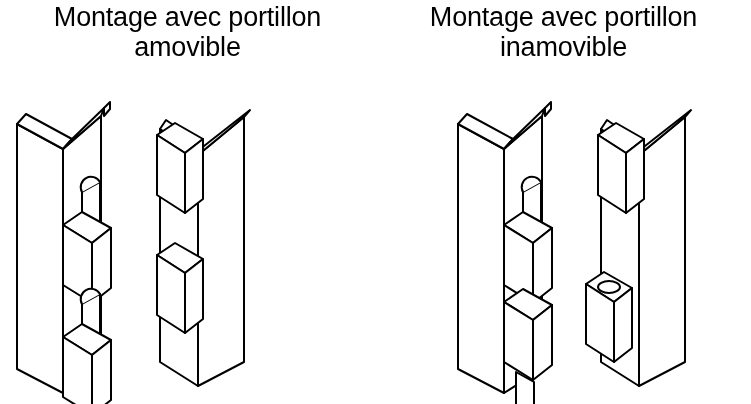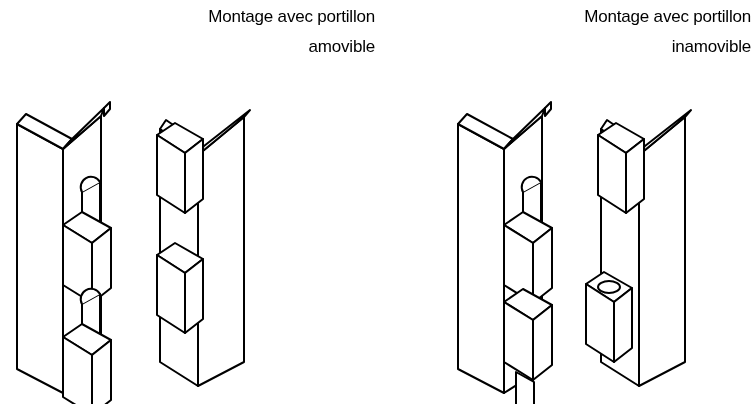--- a/index.html
+++ b/index.html
@@ -9,22 +9,22 @@
     font-family:"Liberation Sans", sans-serif;
     overflow:hidden;
     position:relative;
   }
   .sheet{position:relative;width:751px;height:404px;}
   .panel{position:absolute;top:0;height:404px;}
   #panel-left{left:0;width:375px;}
   #panel-right{left:376px;width:375px;}
   .caption{
     position:absolute;top:2px;left:0;width:100%;
-    text-align:right;
-    font-size:17px;
+    text-align:center;
+    font-size:27px;
     line-height:30px;
     color:#000000;
     letter-spacing:-0.2px;
     white-space:pre-line;
   }
   .figure{position:absolute;top:72px;left:0;width:375px;height:332px;}
   svg{display:block;}
 </style>
 </head>
 <body>

